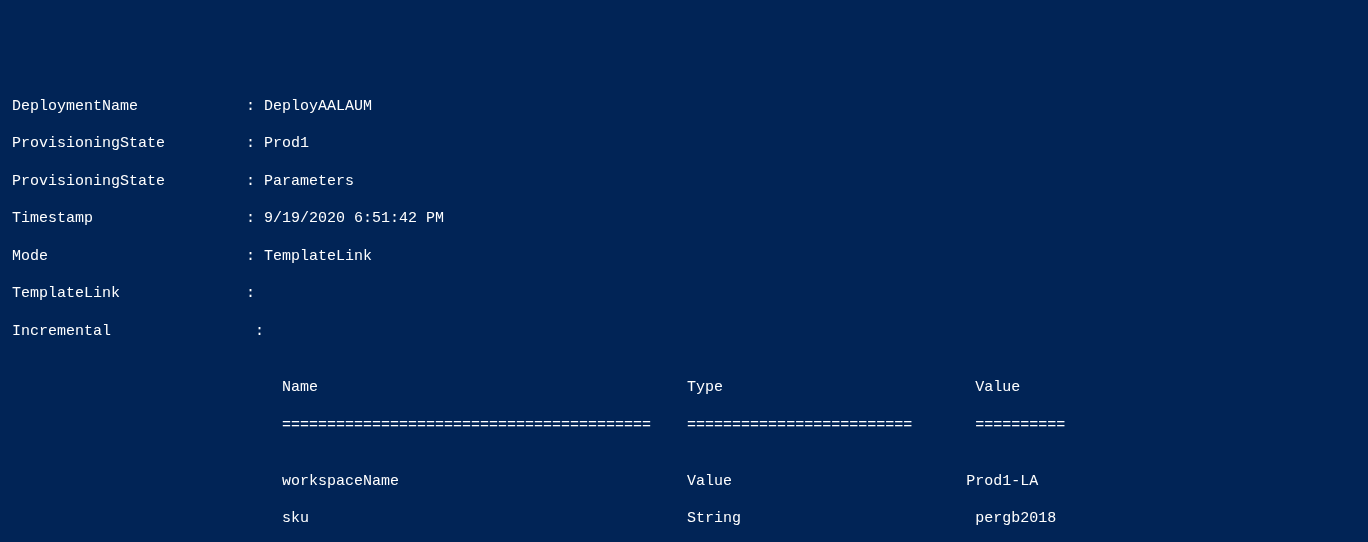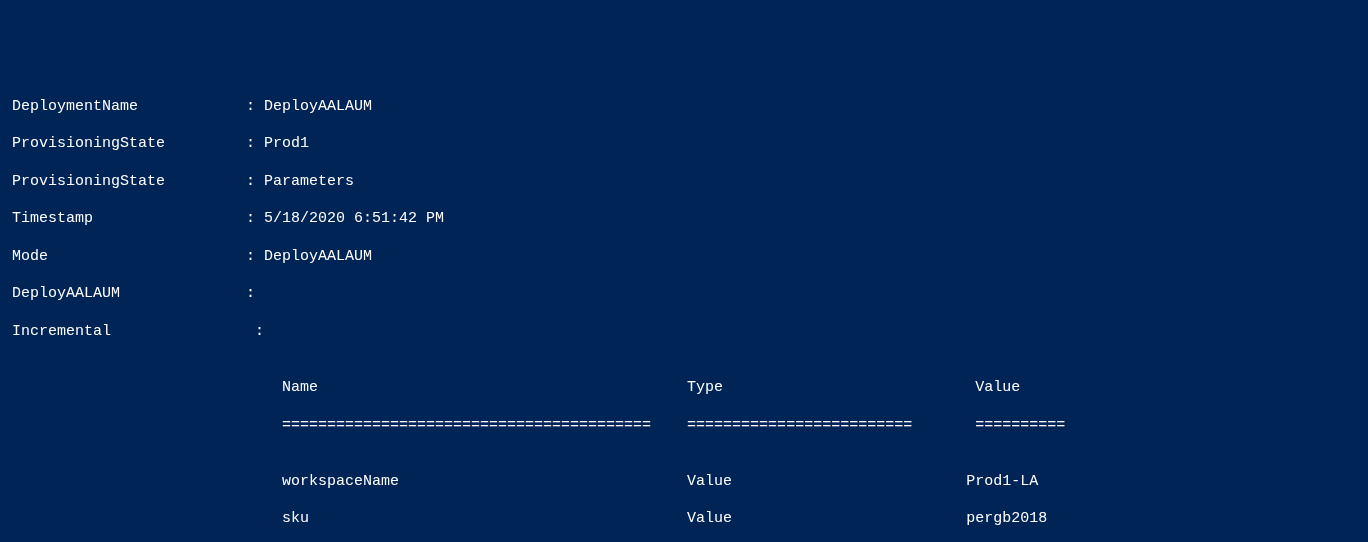--- a/index.html
+++ b/index.html
@@ -17,30 +17,30 @@
   </style>
 </head>
 <body>
 
 
 
 
 <span class="line"><span id="h1">DeploymentName            : DeployAALAUM</span></span>
 <span class="line"><span id="h2">ProvisioningState         : Prod1</span></span>
 <span class="line"><span id="h3">ProvisioningState         : Parameters</span></span>
-<span class="line"><span id="h4">Timestamp                 : 5/18/2020 6:51:42 PM</span></span>
-<span class="line"><span id="h5">Mode                      : DeployAALAUM</span></span>
-<span class="line"><span id="h6">DeployAALAUM              : </span></span>
+<span class="line"><span id="h4">Timestamp                 : 9/19/2020 6:51:42 PM</span></span>
+<span class="line"><span id="h5">Mode                      : TemplateLink</span></span>
+<span class="line"><span id="h6">TemplateLink              : </span></span>
 <span class="line"><span id="h7">Incremental                : </span></span>
 
 <span class="line"><span id="ph">                              Name                                         Type                            Value</span></span>
 <span class="line"><span id="pd">                              =========================================    =========================       ==========</span></span>
 
 <span class="line"><span id="r_workspaceName">                              workspaceName                                Value                          Prod1-LA</span></span>
-<span class="line"><span id="r_sku">                              sku                                          Value                          pergb2018</span></span>
+<span class="line"><span id="r_sku">                              sku                                          String                          pergb2018</span></span>
 
 
 
 
 
 
 
 
 
 

